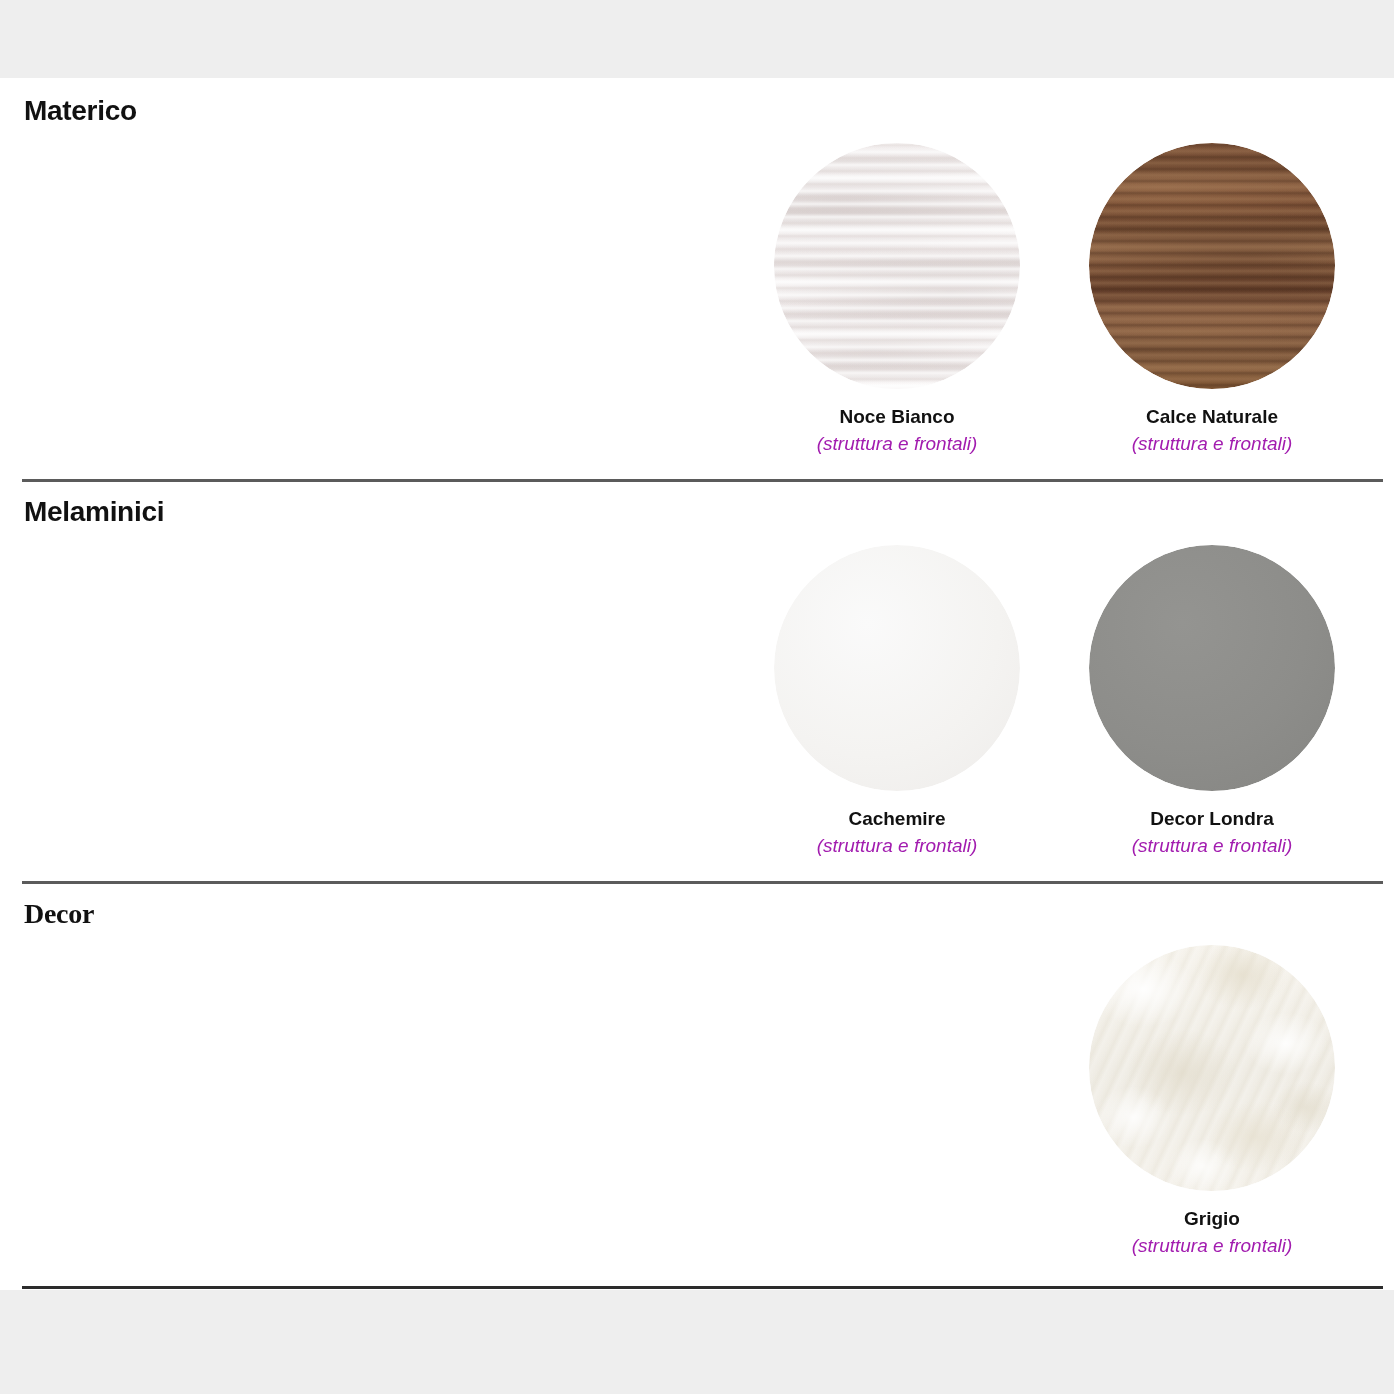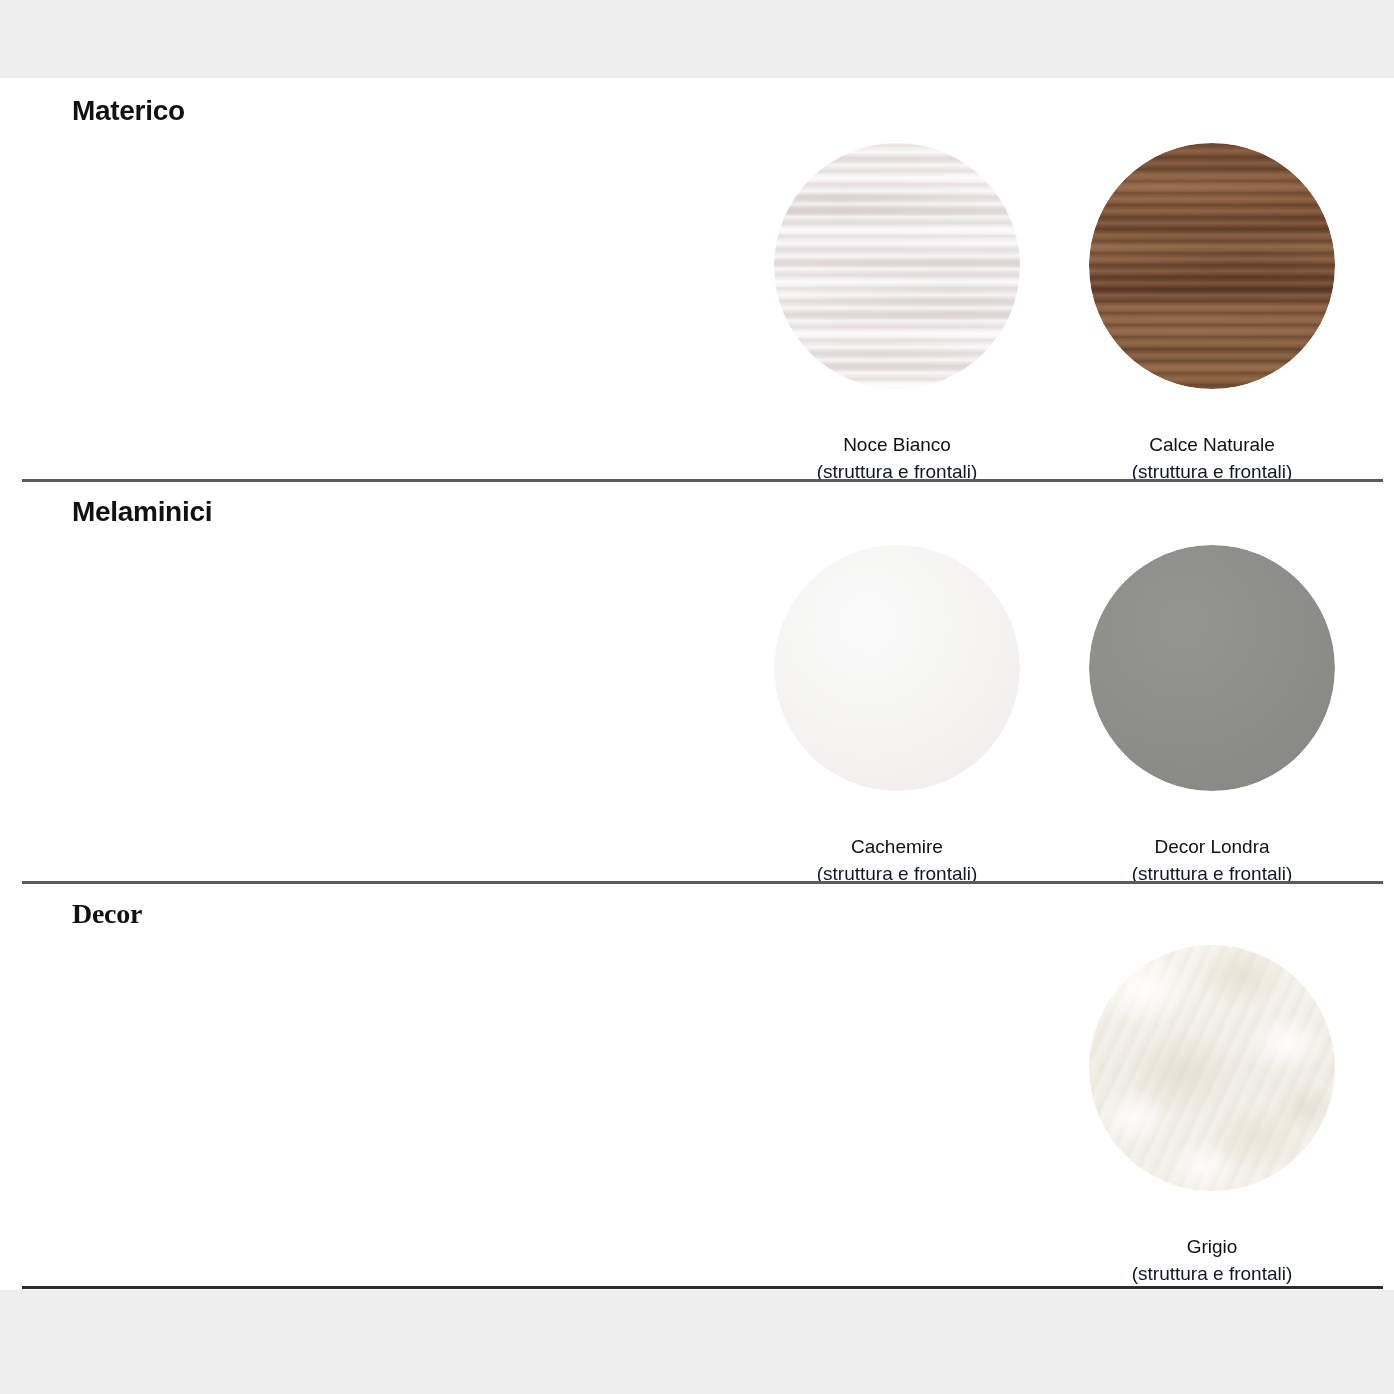--- a/index.html
+++ b/index.html
@@ -54,21 +54,20 @@
   .rule.heavy { background: #2c2c2c; height: 3px; }
 
   .section-title {
     position: absolute;
     left: 24px;
     font-size: 28px;
     font-weight: bold;
     color: #111111;
     letter-spacing: -0.3px;
     white-space: nowrap;
-    margin-left: 48px;
   }
 
   
   .swatch {
     position: absolute;
     width: 300px;
     text-align: center;
   }
   .disc {
     width: 246px;
@@ -158,34 +157,35 @@
       radial-gradient(ellipse 18% 14% at 88% 66%, rgba(221,214,195,0.55) 0%, rgba(221,214,195,0) 74%),
       repeating-linear-gradient(115deg,
         rgba(214,207,188,0.00) 0px,
         rgba(214,207,188,0.16) 4px,
         rgba(255,255,255,0.20) 9px,
         rgba(214,207,188,0.00) 15px),
       linear-gradient(to bottom, #f6f3ec 0%, #efece4 50%, #f4f1ea 100%);
   }
 
   .swatch-name {
-    margin-top: 44px;
+    margin-top: 16px;
     font-size: 19px;
-    font-weight: normal;
+    font-weight: bold;
     color: #111111;
     line-height: 1.25;
     white-space: nowrap;
   }
   .swatch-sub {
     margin-top: 3px;
     font-size: 19px;
     font-weight: normal;
-    color: #0f172a;
+    color: #a21caf;
     line-height: 1.25;
     white-space: nowrap;
+    font-style: italic;
   }
 </style>
 </head>
 <body>
 
 <div class="band-top"></div>
 
 <div class="sheet"></div>
 
 <div class="section" style="top:0;">

